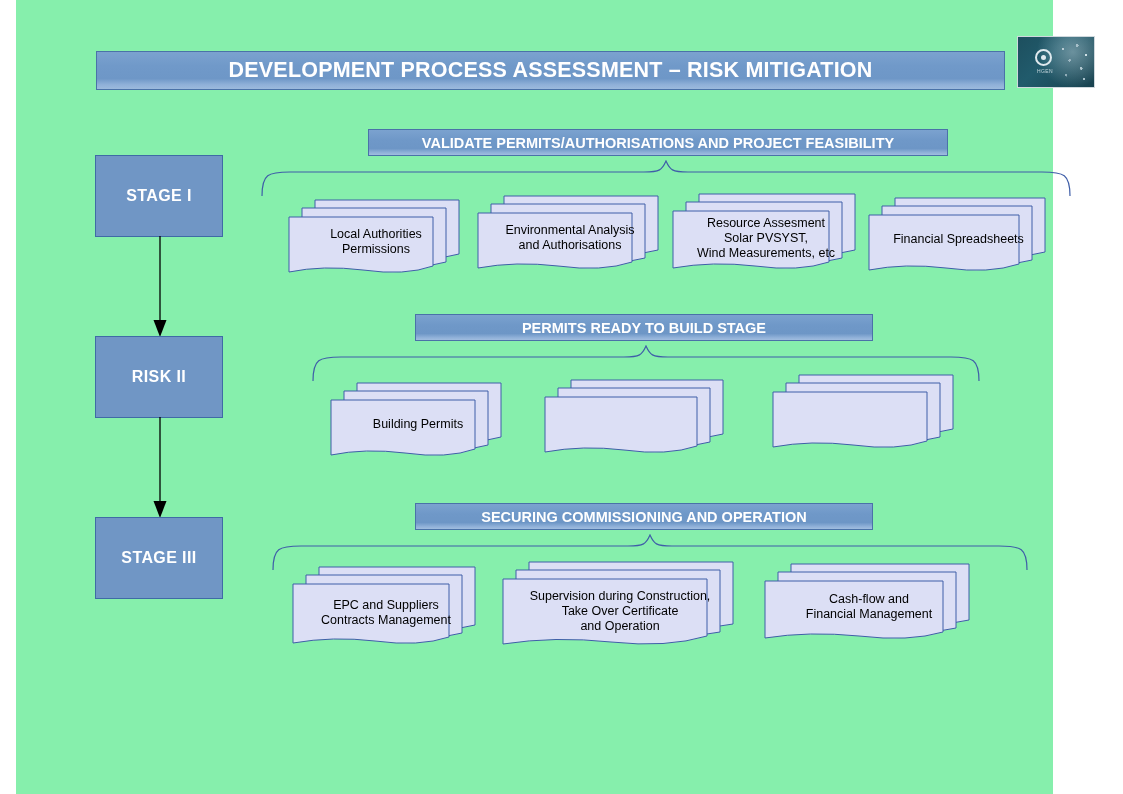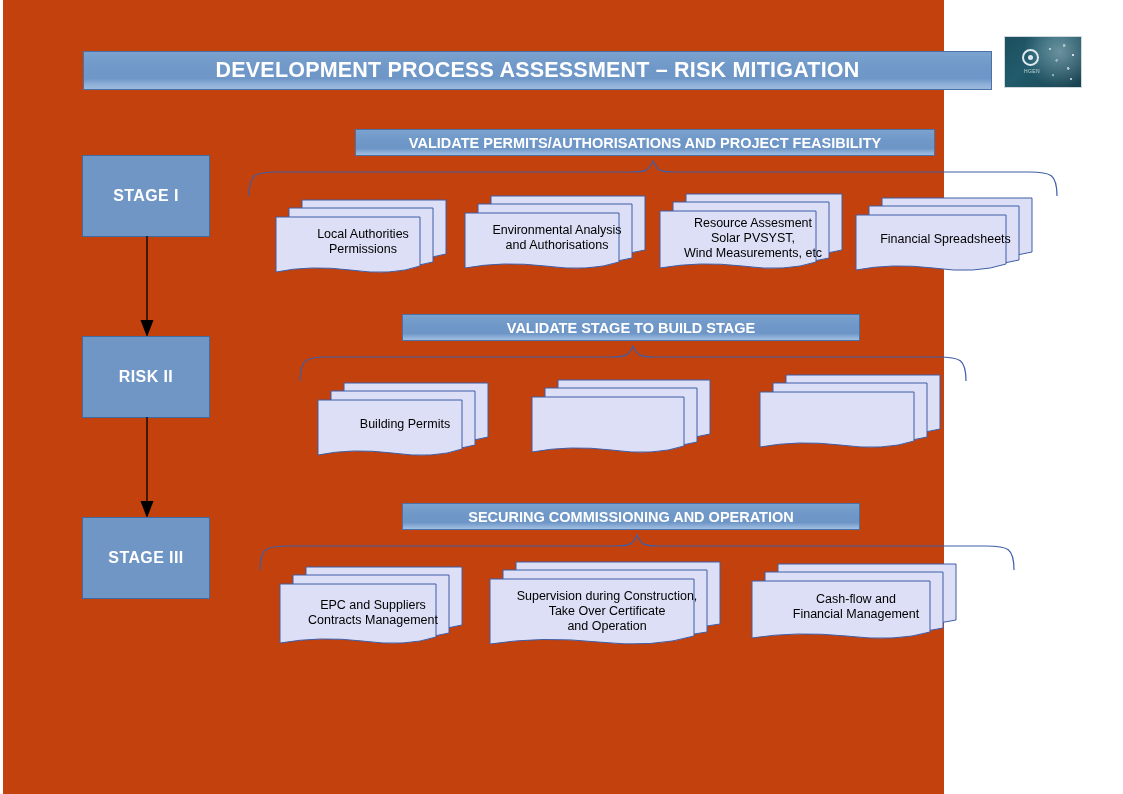--- a/index.html
+++ b/index.html
@@ -9,24 +9,24 @@
   }
   body {
     width: 1123px;
     height: 794px;
     position: relative;
     font-family: "Liberation Sans", sans-serif;
     overflow: hidden;
   }
   .slide {
     position: absolute;
-    left: 3px; top: 0;
-    width: 941px;
+    left: 16px; top: 0;
+    width: 1037px;
     height: 794px;
-    background: #c2410c;
+    background: #86efac;
   }
 
   
   .title-banner {
     position: absolute;
     left: 80px;
     top: 51px;
     width: 909px;
     height: 39px;
     background: linear-gradient(to bottom,
@@ -255,21 +255,21 @@
       <g fill="#dcdff5" stroke="#3f5ea8" stroke-width="1">
         <path d="M28,4 H178 V58 Q148,66 105,61 Q64,56 28,62 Z"></path>
         <path d="M15,12 H165 V66 Q135,74 92,69 Q51,64 15,70 Z"></path>
         <path d="M2,21 H152 V70 Q122,80 79,74 Q38,69 2,76 Z"></path>
       </g>
     </svg>
     <div class="doc-label" style="top:38px;">Financial Spreadsheets</div>
   </div>
 
   <div class="sec-banner" id="sec-banner-2">
-    <span class="label">VALIDATE STAGE TO BUILD STAGE</span>
+    <span class="label">PERMITS READY TO BUILD STAGE</span>
   </div>
 
   <div class="stage-box" id="stage-box-2">
     <span class="label">RISK II</span>
   </div>
 
   <svg class="stage-arrow" id="stage-arrow-2" viewBox="0 0 24 101">
     <line x1="12" y1="0" x2="12" y2="88" stroke="#000000" stroke-width="1.3"></line>
     <polygon points="12,101 5.5,84 18.5,84" fill="#000000"></polygon>
   </svg>

